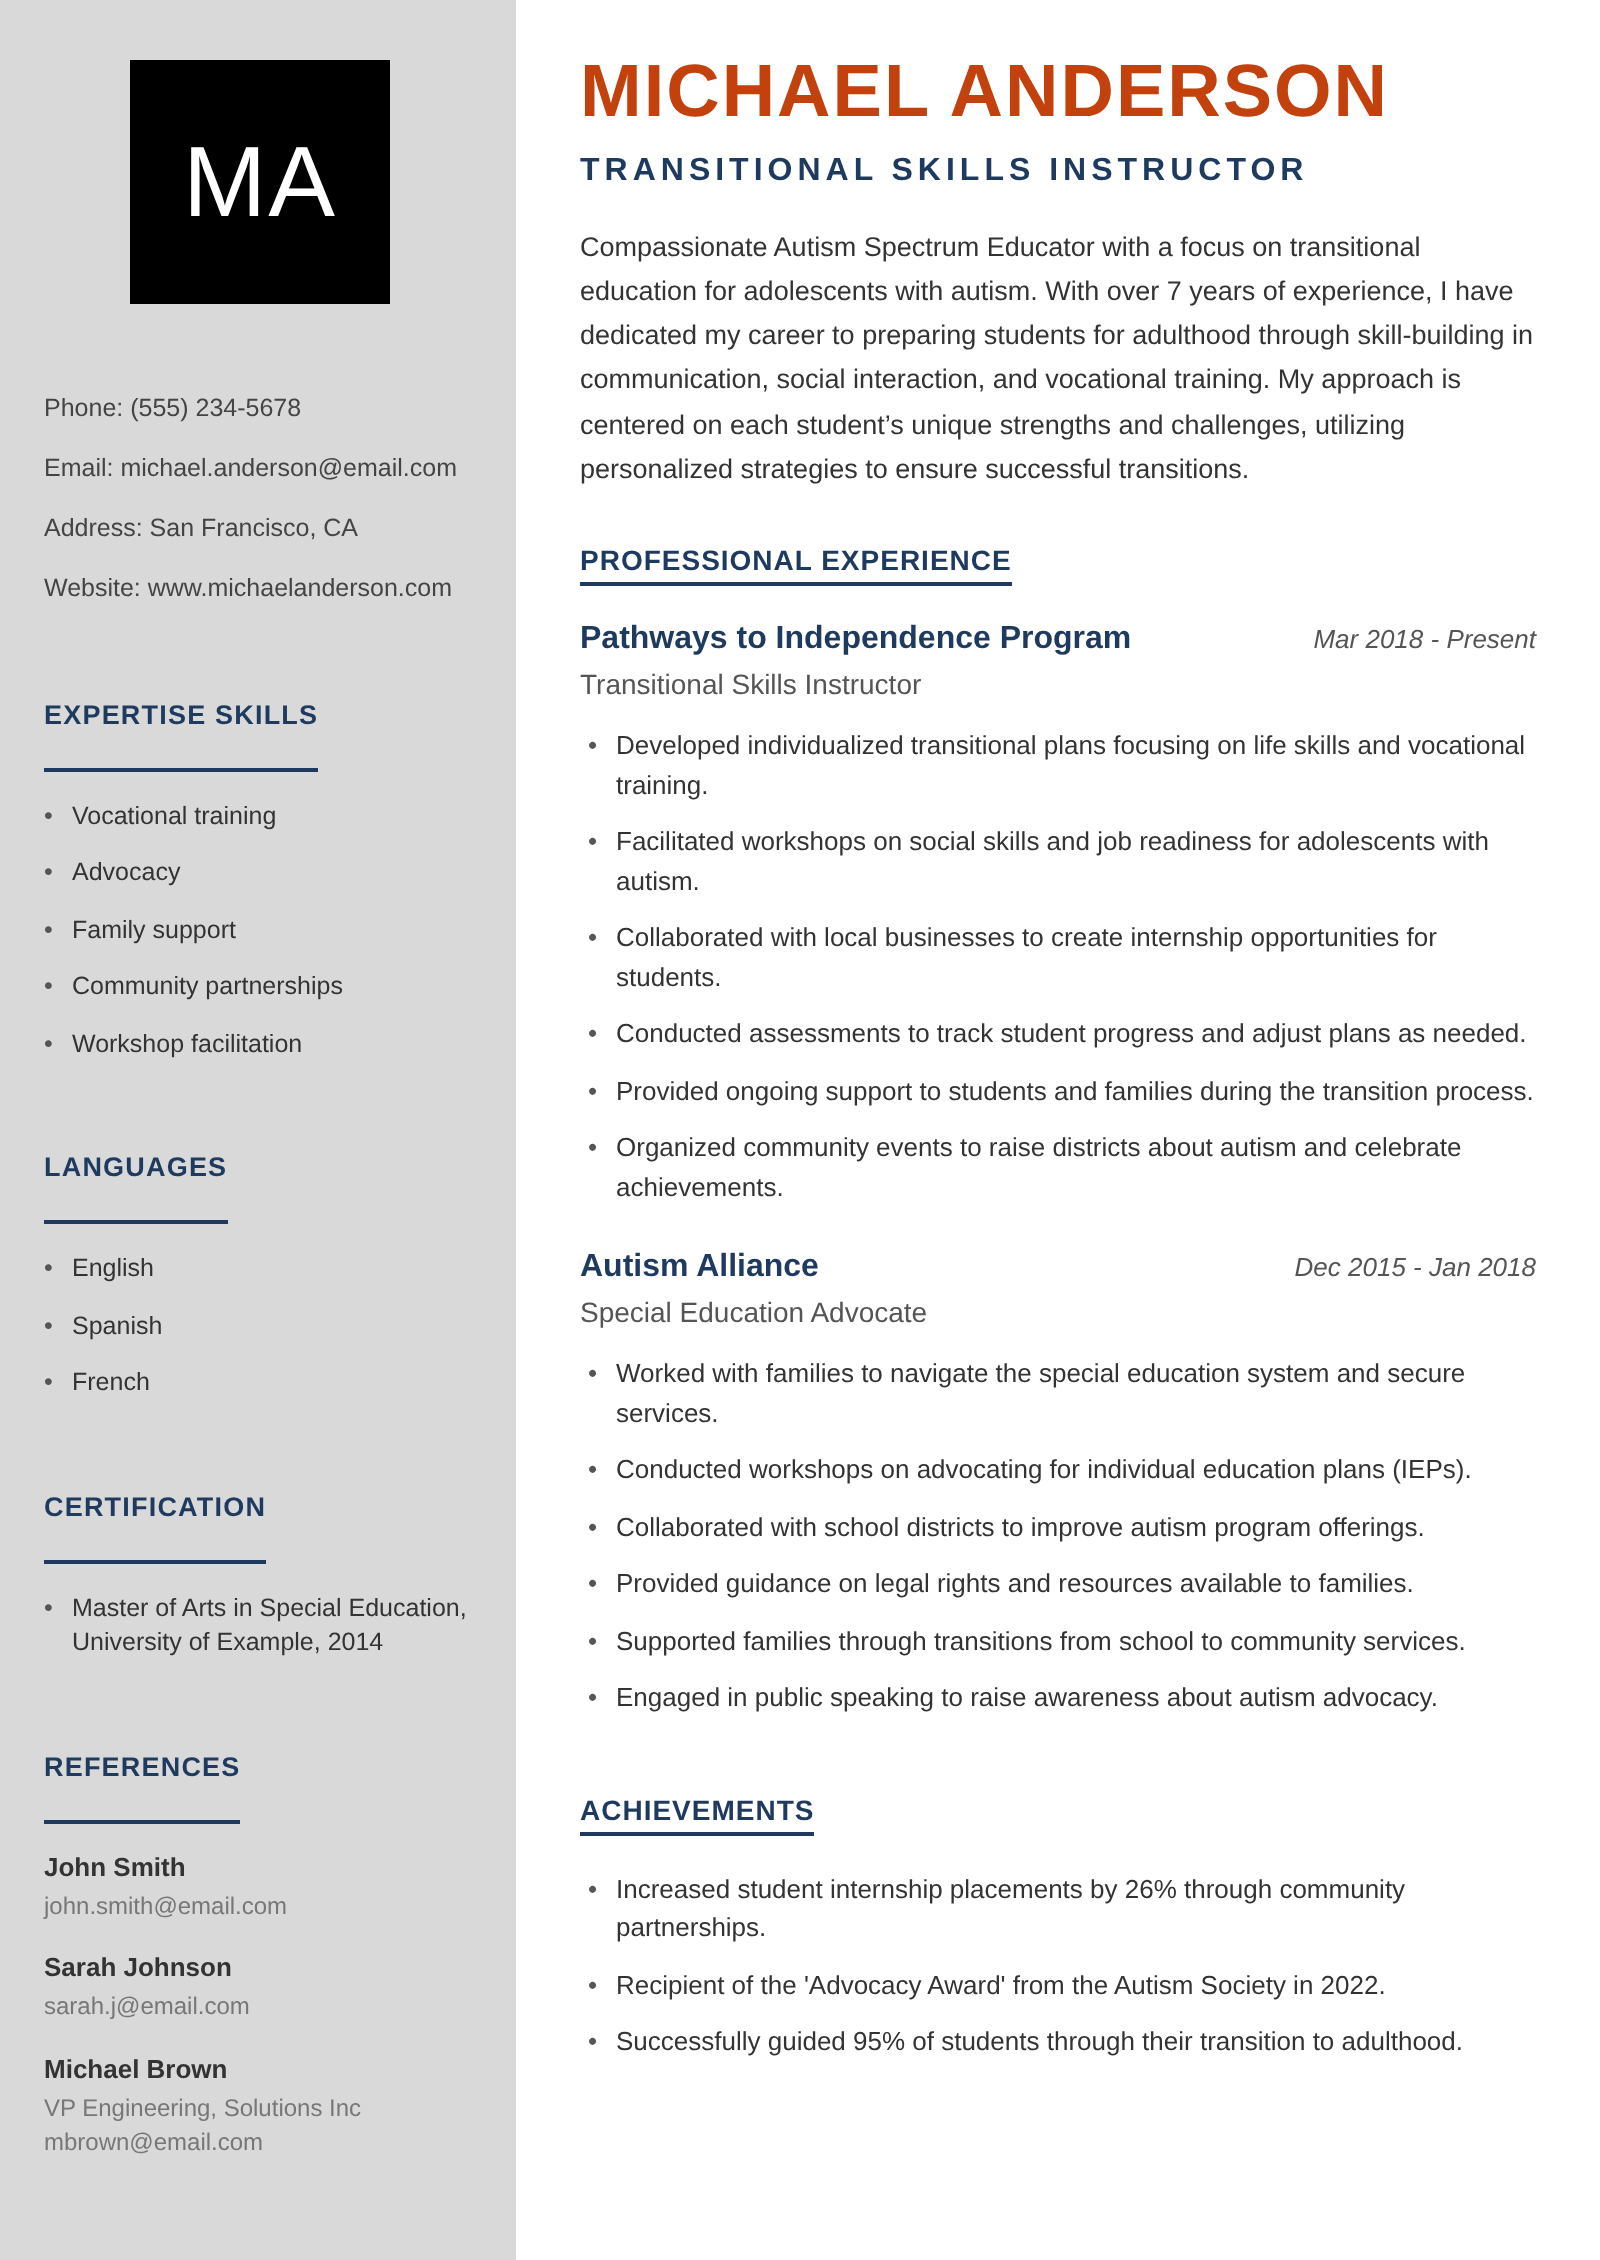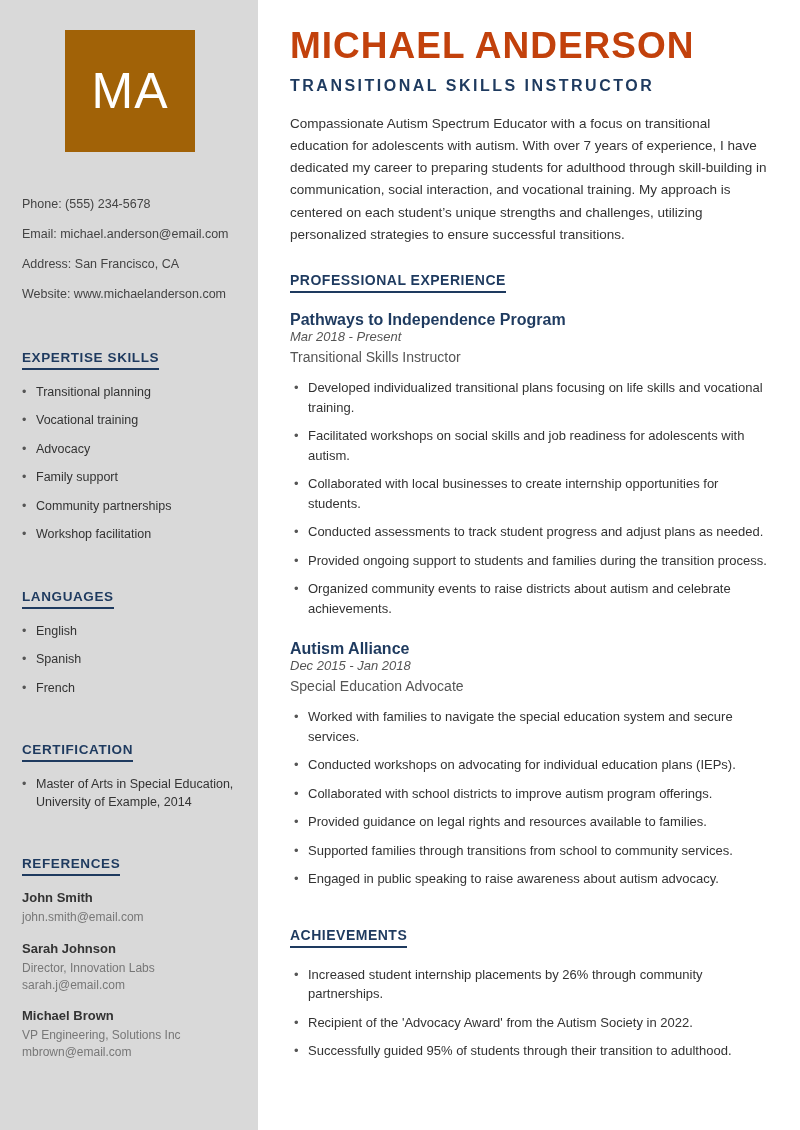--- a/index.html
+++ b/index.html
@@ -13,34 +13,34 @@
   .page { display:flex; width:800px; height:1130px; }
 
   
   .sidebar {
     width:258px; min-width:258px; height:1130px;
     background:#d9d9d9;
     padding:30px 20px 30px 22px;
   }
   .avatar {
     width:130px; height:122px;
-    background:#a16207;
+    background:#000000;
     margin:0 auto 44px auto;
     display:flex; align-items:center; justify-content:center;
   }
   .avatar span {
     color:#ffffff; font-size:50px; letter-spacing:1px; font-weight:400;
   }
   .contact-line {
     font-size:12.5px; color:#444; margin-bottom:13px; line-height:1.35;
   }
   .side-heading {
     display:inline-block;
     color:#1e3a5f; font-weight:bold; font-size:13.5px; letter-spacing:0.6px;
-    border-bottom:2px solid #1e3a5f; padding-bottom:3px;
+    border-bottom:2px solid #1e3a5f; padding-bottom:19px;
     margin:34px 0 14px 0;
   }
   .side-list { list-style:none; }
   .side-list li {
     position:relative; padding-left:14px;
     font-size:12.5px; color:#333; line-height:1.4; margin-bottom:11px;
   }
   .side-list li::before {
     content:"•"; position:absolute; left:0; top:0; color:#555;
   }
@@ -64,21 +64,21 @@
   }
   .main-heading {
     display:inline-block;
     color:#1e3a5f; font-weight:bold; font-size:14px; letter-spacing:0.5px;
     border-bottom:2px solid #1e3a5f; padding-bottom:3px;
     margin:26px 0 4px 0;
     text-align:right;
   }
   .job { margin-top:14px; }
   .job + .job { margin-top:22px; }
-  .job-head { display:flex; align-items:baseline; justify-content:space-between;flex-direction:column; }
+  .job-head { display:flex; align-items:baseline; justify-content:space-between; }
   .job-company { font-size:16px; font-weight:bold; color:#1e3a5f; }
   .job-dates { font-size:13px; font-style:italic; color:#555; white-space:nowrap; }
   .job-role { margin-top:5px; font-size:14px; color:#555; }
   .bullets { list-style:none; margin-top:13px; }
   .bullets li {
     position:relative; padding-left:18px;
     font-size:13px; color:#333; line-height:1.5; margin-bottom:9px;
   }
   .bullets li::before {
     content:"•"; position:absolute; left:4px; top:0; color:#555;
@@ -100,21 +100,20 @@
     <div>
       <div class="contact-line">Phone: (555) 234-5678</div>
       <div class="contact-line">Email: michael.anderson@email.com</div>
       <div class="contact-line">Address: San Francisco, CA</div>
       <div class="contact-line">Website: www.michaelanderson.com</div>
     </div>
 
     <div>
       <h2 class="side-heading">EXPERTISE SKILLS</h2>
       <ul class="side-list">
-        <li>Transitional planning</li>
         <li>Vocational training</li>
         <li>Advocacy</li>
         <li>Family support</li>
         <li>Community partnerships</li>
         <li>Workshop facilitation</li>
       </ul>
     </div>
 
     <div>
       <h2 class="side-heading">LANGUAGES</h2>
@@ -135,21 +134,20 @@
     <div>
       <h2 class="side-heading">REFERENCES</h2>
 
       <div class="ref-entry">
         <div class="ref-name">John Smith</div>
         <div class="ref-email">john.smith@email.com</div>
       </div>
 
       <div class="ref-entry">
         <div class="ref-name">Sarah Johnson</div>
-        <div class="ref-role">Director, Innovation Labs</div>
         <div class="ref-email">sarah.j@email.com</div>
       </div>
 
       <div class="ref-entry">
         <div class="ref-name">Michael Brown</div>
         <div class="ref-role">VP Engineering, Solutions Inc</div>
         <div class="ref-email">mbrown@email.com</div>
       </div>
     </div>
 

